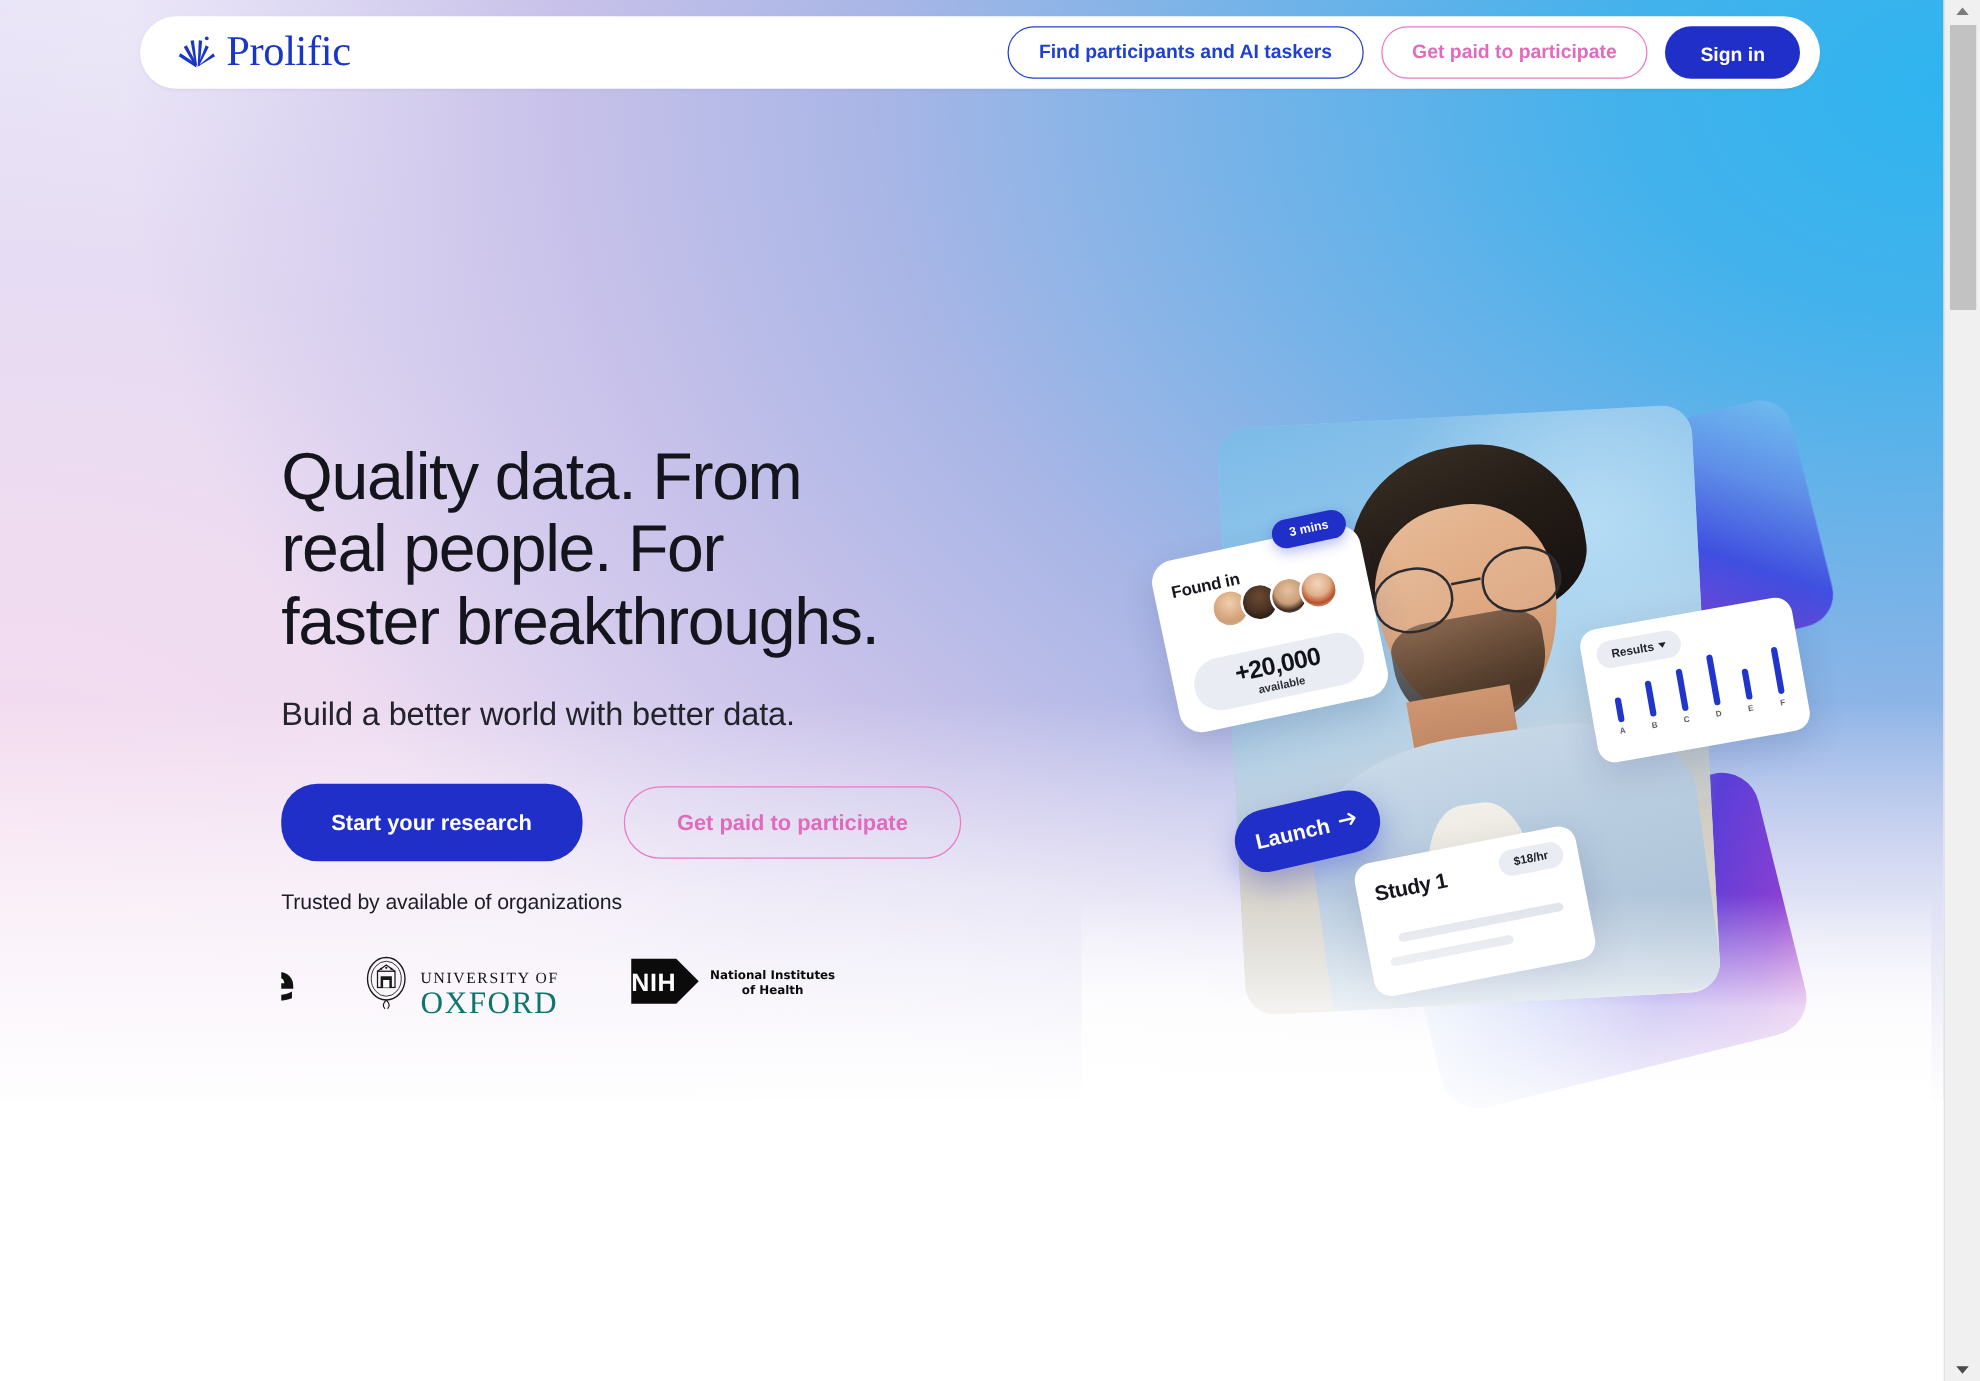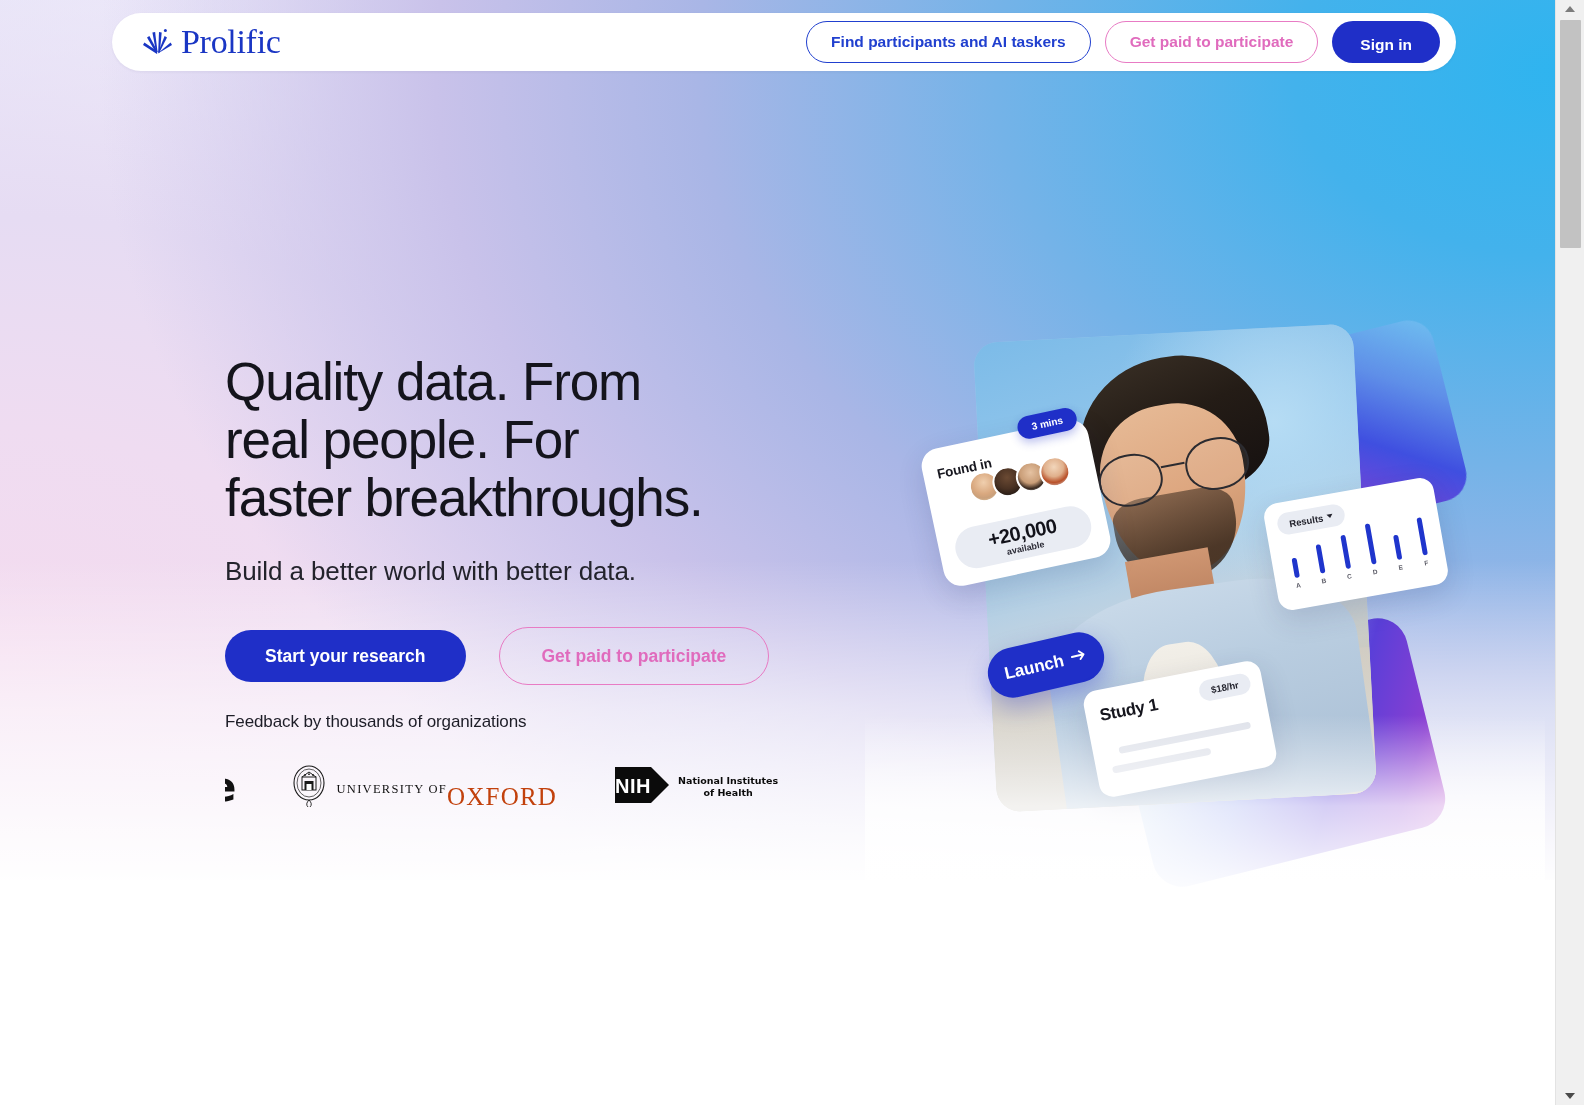--- a/index.html
+++ b/index.html
@@ -192,21 +192,21 @@
   }
 
   .cta-row {
     margin-top: 40px;
     display: flex;
     align-items: center;
     gap: 33px;
   }
 
   .cta-primary {
-    height: 52px;
+    height: 62px;
     padding: 0 40px;
     border-radius: 29px;
     background: #1f2fc8;
     color: #ffffff;
     font-size: 17.5px;
     font-weight: 700;
   }
 
   .cta-secondary {
     height: 58px;
@@ -260,32 +260,32 @@
   .g-word {
     font-family: "DejaVu Sans", sans-serif;
     font-size: 40px;
     font-weight: 600;
     letter-spacing: -1px;
     color: #111;
   }
 
   
   .oxford { display: flex; align-items: center; gap: 9px; }
-  .ox-text { display: flex; line-height: 1; margin-top: 17px; }
+  .ox-text { display: flex; flex-direction: column; line-height: 1; margin-top: 17px; }
   .ox-top {
     font-family: "Liberation Serif", serif;
     font-size: 12.5px;
     letter-spacing: 1.3px;
     color: #111;
   }
   .ox-bot {
     font-family: "Liberation Serif", serif;
     font-size: 25px;
     letter-spacing: 1.2px;
-    color: #c2410c;
+    color: #0f766e;
     margin-top: 1px;
   }
 
   
   .hf { display: flex; align-items: center; gap: 10px; }
   .hf-text {
     font-family: "DejaVu Sans", sans-serif;
     font-size: 19px;
     font-weight: 700;
     line-height: 1.12;
@@ -654,21 +654,21 @@
 
       <p class="subhead">Build a better world with better data.</p>
 
       <div class="cta-row">
         <button class="btn cta-primary">Start your research</button>
         <button class="btn cta-secondary">Get paid to participate</button>
       </div>
     </div>
 
     <div class="trusted">
-      <div class="trusted-label">Feedback by thousands of organizations</div>
+      <div class="trusted-label">Trusted by available of organizations</div>
 
       <div class="logo-strip">
         <div class="logo-track">
 
           <div class="logo-item">
             <span class="g-word">gle</span>
           </div>
 
           <div class="logo-item oxford">
             <span>

